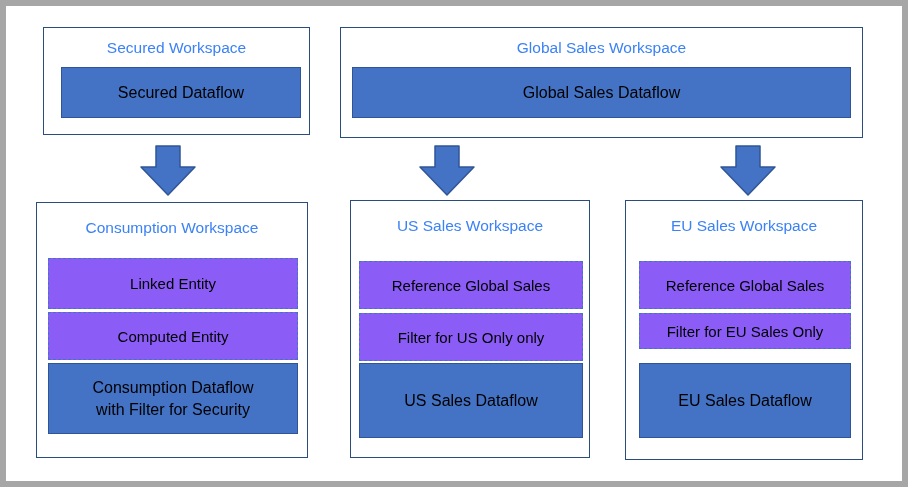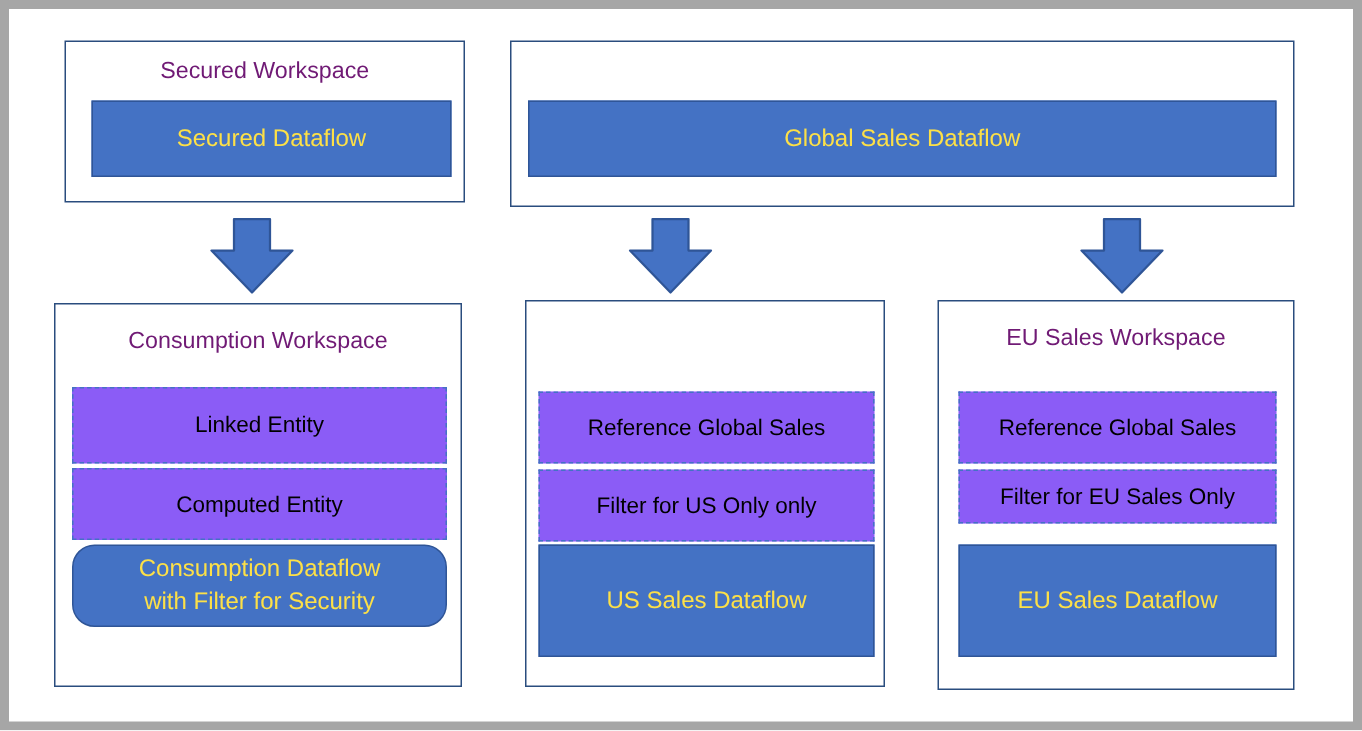--- a/index.html
+++ b/index.html
@@ -9,24 +9,24 @@
     position:relative; width:908px; height:487px; background:#ffffff; overflow:hidden;
   }
   .outer-frame {
     position:absolute; inset:0; border:6px solid #a6a6a6; pointer-events:none; z-index:10;
   }
   .ws {
     position:absolute; background:#ffffff; border:1px solid #2a4d7e;
   }
   .ws-title {
     position:absolute; left:0; right:0; text-align:center;
-    font-size:15.5px; color:#701a75; white-space:nowrap;
+    font-size:15.5px; color:#3b82f6; white-space:nowrap;
   }
   .df {
-    position:absolute; background:#4472c4; border:1px solid #2f5597; color:#fde047;
+    position:absolute; background:#4472c4; border:1px solid #2f5597; color:#000000;
     display:flex; align-items:center; justify-content:center;
     font-size:16px; text-align:center; line-height:1.35;
   }
   .ent {
     position:absolute; background:#8b5cf6; border:1.5px dashed #4472c4; color:#000000;
     display:flex; align-items:center; justify-content:center;
     font-size:15px; text-align:center; white-space:nowrap;
   }
   .arrow { position:absolute; width:56px; height:51px; }
   .arrow svg { display:block; width:100%; height:100%; }
@@ -38,20 +38,21 @@
 <div class="canvas">
 
   <div class="ws" style="left:43px; top:27px; width:267px; height:108px;">
     <div class="ws-title" style="top:11px;">Secured Workspace</div>
     <div class="df" style="left:17px; top:39px; width:240px; height:51px;">
       <span>Secured Dataflow</span>
     </div>
   </div>
 
   <div class="ws" style="left:340px; top:27px; width:523px; height:111px;">
+    <div class="ws-title" style="top:11px;">Global Sales Workspace</div>
     <div class="df" style="left:11px; top:39px; width:499px; height:51px;">
       <span>Global Sales Dataflow</span>
     </div>
   </div>
 
   <div class="arrow" style="left:140px; top:145px;">
     <svg viewBox="0 0 56 51">
         <polygon points="16,1 40,1 40,22 55,22 28,50 1,22 16,22" fill="#4472c4" stroke="#2f5597" stroke-width="1.5" stroke-linejoin="round"></polygon>
       </svg>
   </div>
@@ -67,26 +68,27 @@
   </div>
 
   <div class="ws" style="left:36px; top:202px; width:272px; height:256px;">
     <div class="ws-title" style="top:16px;">Consumption Workspace</div>
     <div class="ent" style="left:11px; top:55px; width:250px; height:51px;">
       <span>Linked Entity</span>
     </div>
     <div class="ent" style="left:11px; top:109px; width:250px; height:48px;">
       <span>Computed Entity</span>
     </div>
-    <div class="df" style="left:11px; top:160px; width:250px; height:55px;border-radius:15px;">
+    <div class="df" style="left:11px; top:160px; width:250px; height:71px;">
       <span class="wrap2">Consumption Dataflow with Filter for Security</span>
     </div>
   </div>
 
   <div class="ws" style="left:350px; top:200px; width:240px; height:258px;">
+    <div class="ws-title" style="top:16px;">US Sales Workspace</div>
     <div class="ent" style="left:8px; top:60px; width:224px; height:48px;">
       <span>Reference Global Sales</span>
     </div>
     <div class="ent" style="left:8px; top:112px; width:224px; height:48px;">
       <span>Filter for US Only only</span>
     </div>
     <div class="df" style="left:8px; top:162px; width:224px; height:75px;align-items:center;">
       <span>US Sales Dataflow</span>
     </div>
   </div>

